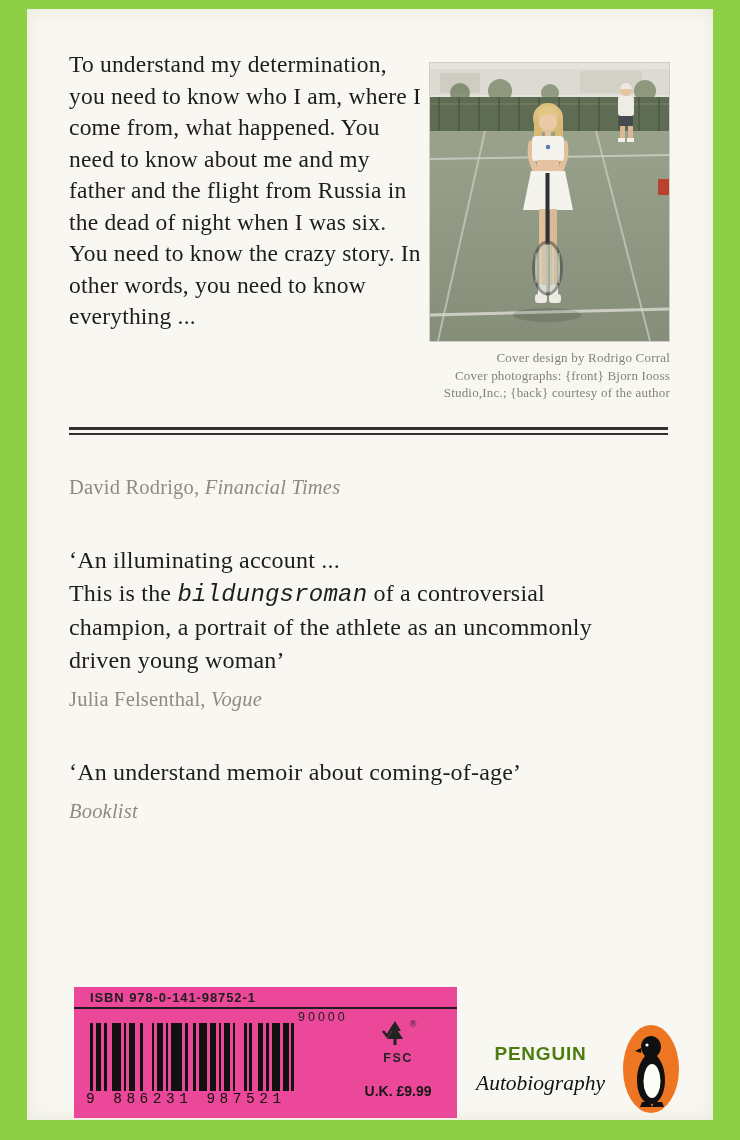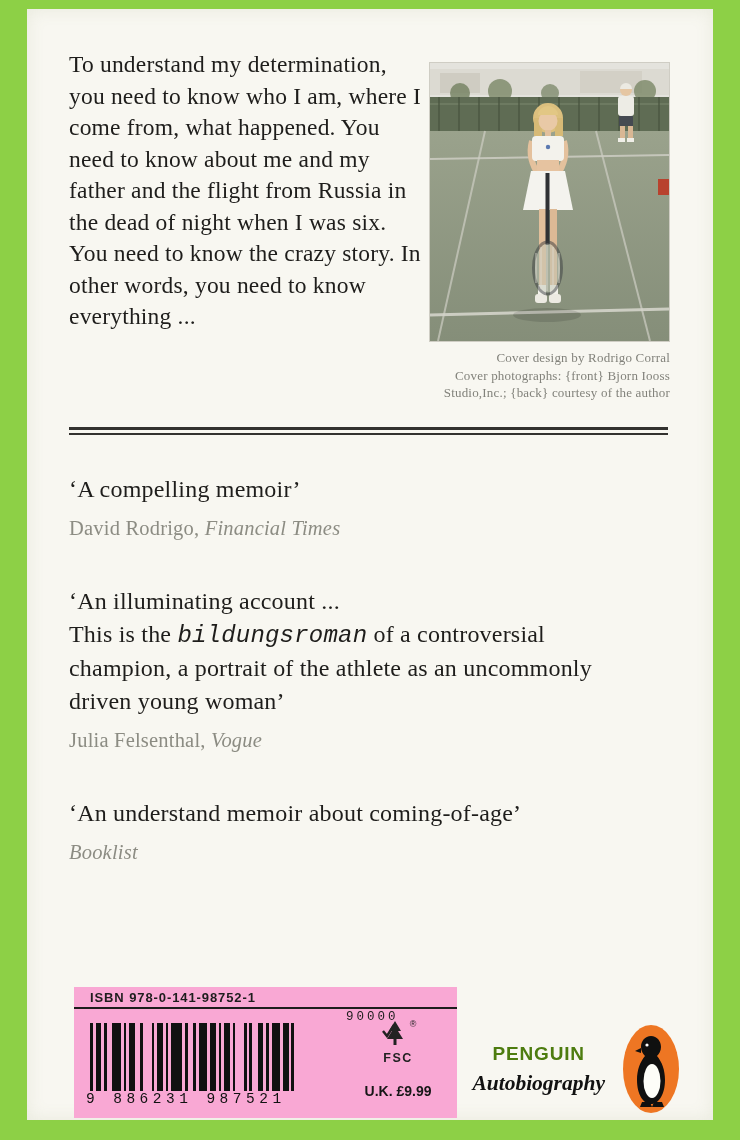--- a/index.html
+++ b/index.html
@@ -29,45 +29,45 @@
 
   
   .quotes{position:absolute;left:42px;top:464px;width:552px;}
   .quote{margin:0 0 8px;font-size:24px;line-height:33px;color:#1e1d1b;letter-spacing:.2px;}
   .quote i{font-style:italic;font-family:Liberation Mono, monospace;}
   .prewrap{white-space:pre-line;}
   .attrib{margin:0 0 42px;font-size:20.5px;line-height:29px;color:#8c8c83;letter-spacing:.2px;}
   .attrib i{font-style:italic;}
 
   
-  .barcode-box{position:absolute;left:47px;top:978px;width:383px;height:131px;background:#f9a8d4;}
+  .barcode-box{position:absolute;left:47px;top:978px;width:383px;height:131px;background:#ec4899;}
   .isbn{position:absolute;left:16px;top:3px;font-family:"Liberation Sans",sans-serif;
         font-size:13px;font-weight:700;letter-spacing:.9px;color:#1d1d1d;}
   .isbn-rule{position:absolute;left:0;right:0;top:20px;height:2px;background:#1d1d1d;}
-  .addon{position:absolute;left:224px;top:23px;font-family:Liberation Mono, monospace;
-         font-size:12.5px;letter-spacing:3px;color:#1d1d1d;margin-left:48px;}
+  .addon{position:absolute;left:224px;top:23px;font-family:Liberation Sans, sans-serif;
+         font-size:12.5px;letter-spacing:3px;color:#1d1d1d;}
   .bars{position:absolute;left:16px;top:36px;width:212px;height:68px;display:flex;overflow:hidden;}
   .bars .bar{background:#111;height:100%;flex:0 0 auto;}
   .bars .gap{background:transparent;height:100%;flex:0 0 auto;}
   .digits{position:absolute;left:12px;top:104px;display:flex;gap:14px;
           font-family:"Liberation Mono",monospace;font-size:14.5px;color:#111;}
   .digits .grp{letter-spacing:4.5px;}
   .fsc{position:absolute;left:272px;top:32px;width:104px;text-align:center;color:#222;}
   .fsc .reg{font-family:"Liberation Sans",sans-serif;font-size:9px;vertical-align:top;}
   .fsc-label{font-family:"Liberation Sans",sans-serif;font-weight:700;font-size:12.5px;
              letter-spacing:1.5px;margin-top:1px;}
   .price{position:absolute;left:272px;top:96px;width:104px;text-align:center;
          font-family:"Liberation Sans",sans-serif;font-weight:700;font-size:14px;color:#161616;}
 
   
   .brand{position:absolute;top:1012px;right:33px;height:96px;display:flex;align-items:center;gap:17px;}
   .brand-text{text-align:center;}
   .brand-name{font-family:"Liberation Sans",sans-serif;font-weight:700;font-size:19px;
               letter-spacing:.8px;color:#4d7c0f;}
-  .brand-series{font-size:21.5px;font-style:italic;color:#111;margin-top:6px;font-weight:bold;}
+  .brand-series{font-size:21.5px;font-style:italic;color:#111;margin-top:6px;}
 </style>
 </head>
 <body>
 
 <div class="page">
   <div class="cover">
 
     <p class="blurb">To understand my determination, you need to know who I am, where I come from, what happened. You need to know about me and my father and the flight from Russia in the dead of night when I was six. You need to know the crazy story. In other words, you need to know everything ...</p>
 
     <div class="photo">
@@ -152,21 +152,20 @@
       <div>Cover photographs: {front} Bjorn Iooss</div>
       <div>Studio,Inc.; {back} courtesy of the author</div>
     </div>
 
     <div class="rule">
       <div class="rule-thick"></div>
       <div class="rule-thin"></div>
     </div>
 
     <div class="quotes">
-      <p class="quote">‘A compelling memoir’</p>
       <p class="attrib"><span>David Rodrigo, </span><i>Financial Times</i></p>
 
       <p class="quote"><span class="prewrap">‘An illuminating account ...
 This is the </span><i>bildungsroman</i><span> of a controversial champion, a portrait of the athlete as an uncommonly driven young woman’</span></p>
       <p class="attrib"><span>Julia Felsenthal, </span><i>Vogue</i></p>
 
       <p class="quote">‘An understand memoir about coming-of-age’</p>
       <p class="attrib"><i>Booklist</i></p>
     </div>
 

